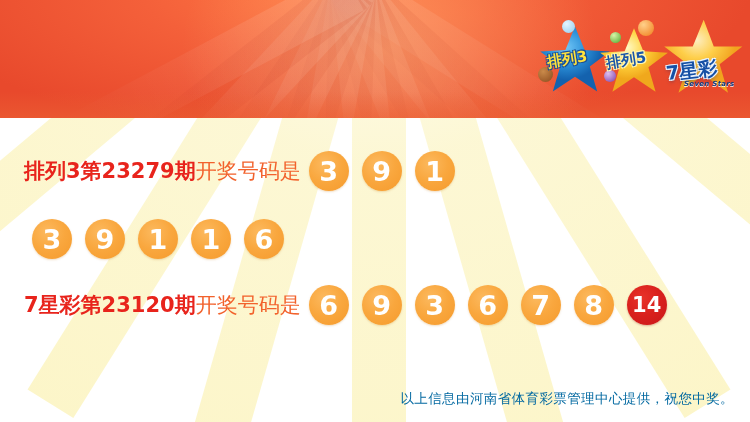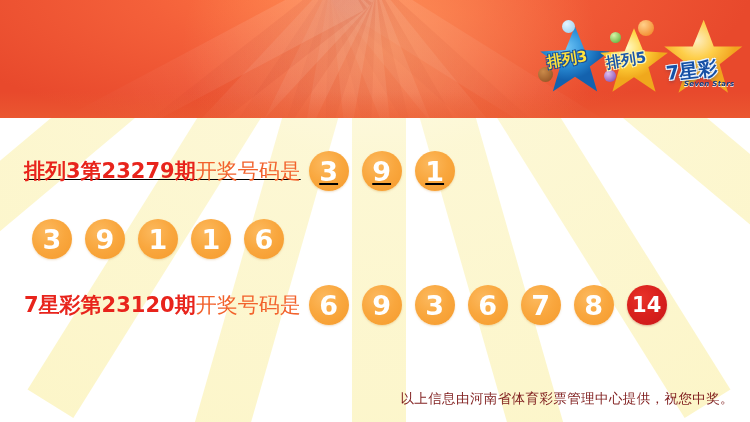--- a/index.html
+++ b/index.html
@@ -74,21 +74,21 @@
   .body-bg{position:absolute;left:0;top:118px;width:750px;height:304px;background:#fff;overflow:hidden;}
   .bray{
     position:absolute;left:352px;top:-240px;width:54px;height:620px;
     background:linear-gradient(180deg, rgba(252,246,205,0) 0%, rgba(252,246,205,.85) 45%, rgba(252,245,198,.95) 100%);
     transform-origin:50% 0%;
   }
 
   
   .rows{position:absolute;left:0;top:118px;width:750px;height:250px;z-index:4;}
   .row{position:absolute;left:24px;display:flex;align-items:center;height:46px;}
-  .row-1{top:30px;text-decoration:underline;}
+  .row-1{top:30px;}
   .row-2{top:98px;}
   .row-3{top:164px;align-items:center;}
   .lbl{white-space:nowrap;line-height:1;}
   .lbl-bold{font-size:21px;font-weight:bold;color:#e8241c;letter-spacing:0px;}
   .lbl-thin{font-size:21px;color:#f2622c;letter-spacing:0px;}
   .balls{display:flex;align-items:center;margin-left:8px;}
   .ball{
     width:40px;height:40px;border-radius:50%;
     background:radial-gradient(circle at 38% 32%, #fcb95e 0%, #f9a73e 48%, #f59a2c 100%);
     color:#ffffff;font-size:27px;font-weight:bold;
@@ -104,21 +104,21 @@
   
   .footer{position:absolute;left:0;bottom:0;width:750px;height:56px;z-index:5;}
   .brand{position:absolute;left:26px;top:8px;display:flex;align-items:center;}
   .brand-mark{position:relative;width:50px;height:38px;margin-right:9px;}
   .bar{position:absolute;border-radius:1px;}
   .brand-txt{display:flex;flex-direction:column;justify-content:center;}
   .brand-cn{font-size:17px;font-weight:bold;color:#231f20;letter-spacing:2px;line-height:1.15;}
   .brand-en{font-size:7.5px;font-weight:bold;color:#231f20;letter-spacing:1.15px;line-height:1.2;margin-top:2px;}
   .foot-note{
     position:absolute;right:16px;top:24px;
-    font-size:13.5px;color:#7f1d1d;white-space:nowrap;letter-spacing:.4px;font-family:Liberation Serif, serif;
+    font-size:13.5px;color:#0369a1;white-space:nowrap;letter-spacing:.4px;font-family:Liberation Serif, serif;
   }
 </style>
 </head>
 <body>
 
 <div class="stage">
 
   <div class="header">
     <div class="rays" id="hdr-rays">
         <div class="ray" style="transform: rotate(-58deg);"></div>

